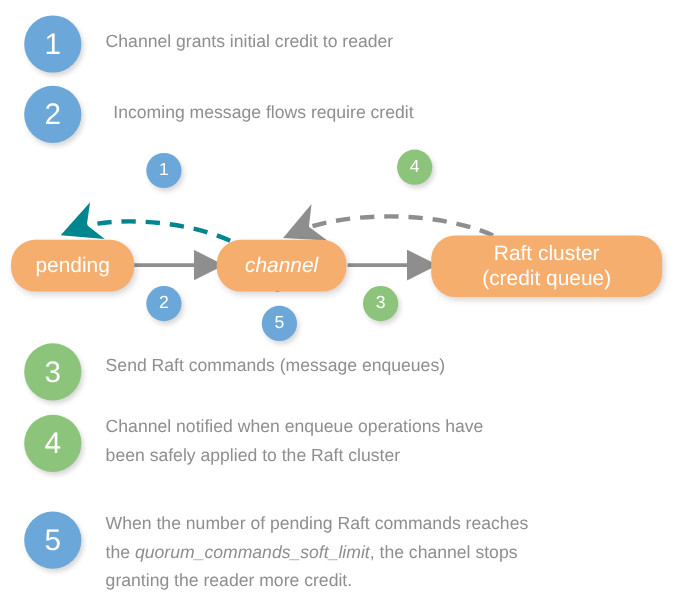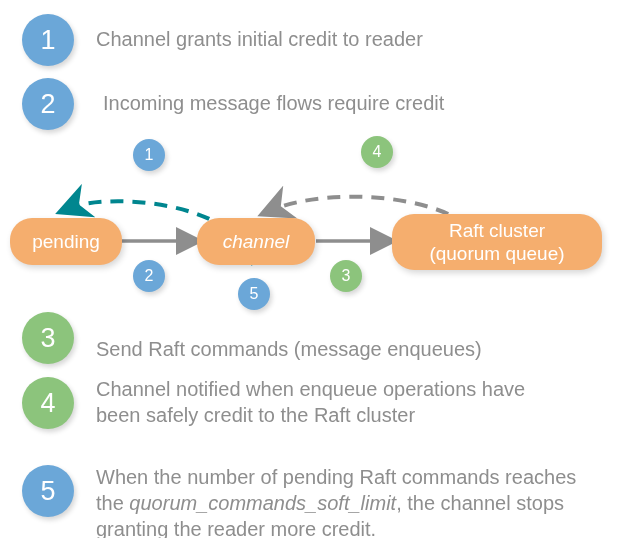--- a/index.html
+++ b/index.html
@@ -37,21 +37,21 @@
     width: 52px;
     height: 52px;
     font-size: 27px;
     line-height: 1;
   }
   .badge-blue  { background: #6ba7d8; }
   .badge-green { background: #8cc47c; }
 
   .legend-text {
     color: #8e8e8e;
-    font-size: 20px;
+    font-size: 16px;
     line-height: 26px;
     white-space: pre-line;
   }
   .legend-text i {
     font-style: italic;
     margin-top: 32px;
   }
 
   
   #diagram {
@@ -129,39 +129,39 @@
   <div class="node" style="left:10px; top:88px; width:112px; height:47px;">
     <span>pending</span>
   </div>
 
   <div class="node" style="left:197px; top:88px; width:118px; height:47px;font-style:italic;">
     <span>channel</span>
   </div>
 
   <div class="node" style="left:392px; top:84px; width:210px; height:56px; white-space:pre-line;">
     <span>Raft cluster
-(quorum queue)</span>
+(credit queue)</span>
   </div>
 
   <div class="badge badge-sm badge-blue" style="left:133px; top:9px;">1</div>
   <div class="badge badge-sm badge-blue" style="left:133px; top:130px;">2</div>
   <div class="badge badge-sm badge-green" style="left:330px; top:130px;">3</div>
   <div class="badge badge-sm badge-green" style="left:361px; top:6px;">4</div>
   <div class="badge badge-sm badge-blue" style="left:238px; top:148px;">5</div>
 </div>
 
 <div class="legend-row" style="left:22px; top:312px;">
   <div class="badge badge-lg badge-green">3</div>
-  <div class="legend-text" style="margin-left:22px; margin-top:24px;">Send Raft commands (message enqueues)</div>
+  <div class="legend-text" style="margin-left:22px; margin-top:8px;">Send Raft commands (message enqueues)</div>
 </div>
 
 <div class="legend-row" style="left:22px; top:377px;">
   <div class="badge badge-lg badge-green">4</div>
   <div class="legend-text" style="margin-left:22px; margin-top:-1px;">Channel notified when enqueue operations have
-been safely credit to the Raft cluster</div>
+been safely applied to the Raft cluster</div>
 </div>
 
 <div class="legend-row" style="left:22px; top:439px;">
   <div class="badge badge-lg badge-blue" style="margin-top:26px;">5</div>
   <div class="legend-text" style="margin-left:22px; margin-top:-1px;">
     <span>When the number of pending Raft commands reaches
 the </span><i>quorum_commands_soft_limit</i><span>, the channel stops
 granting the reader more credit.</span>
   </div>
 </div>

